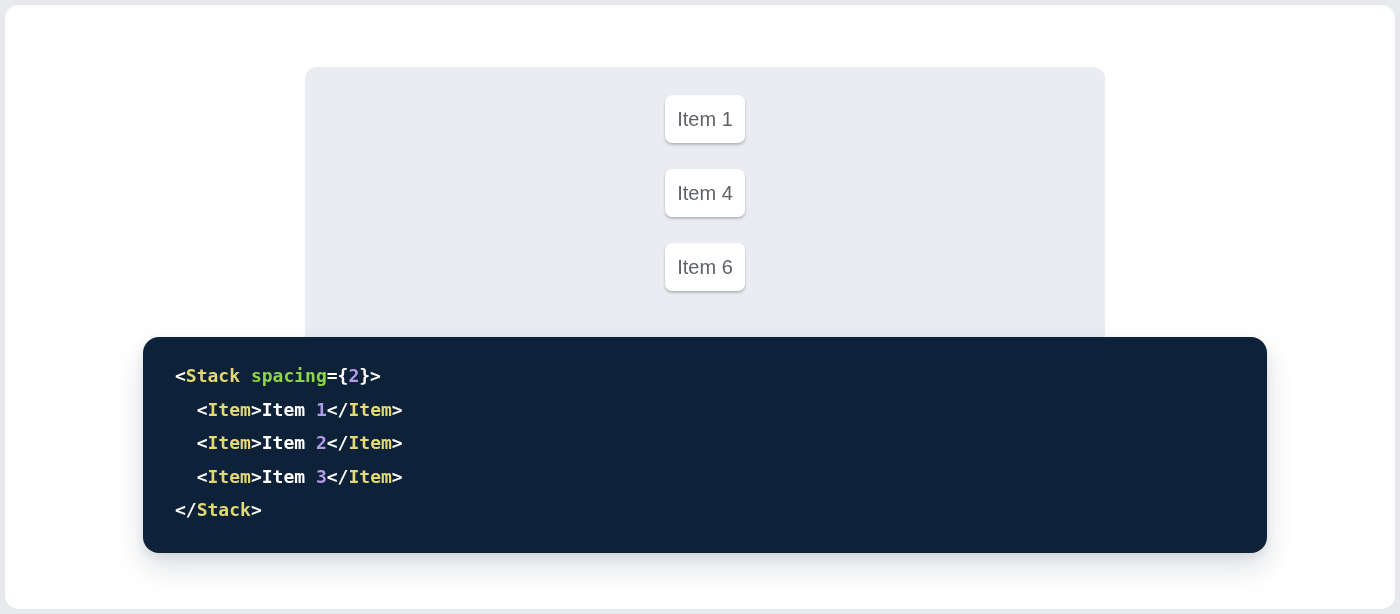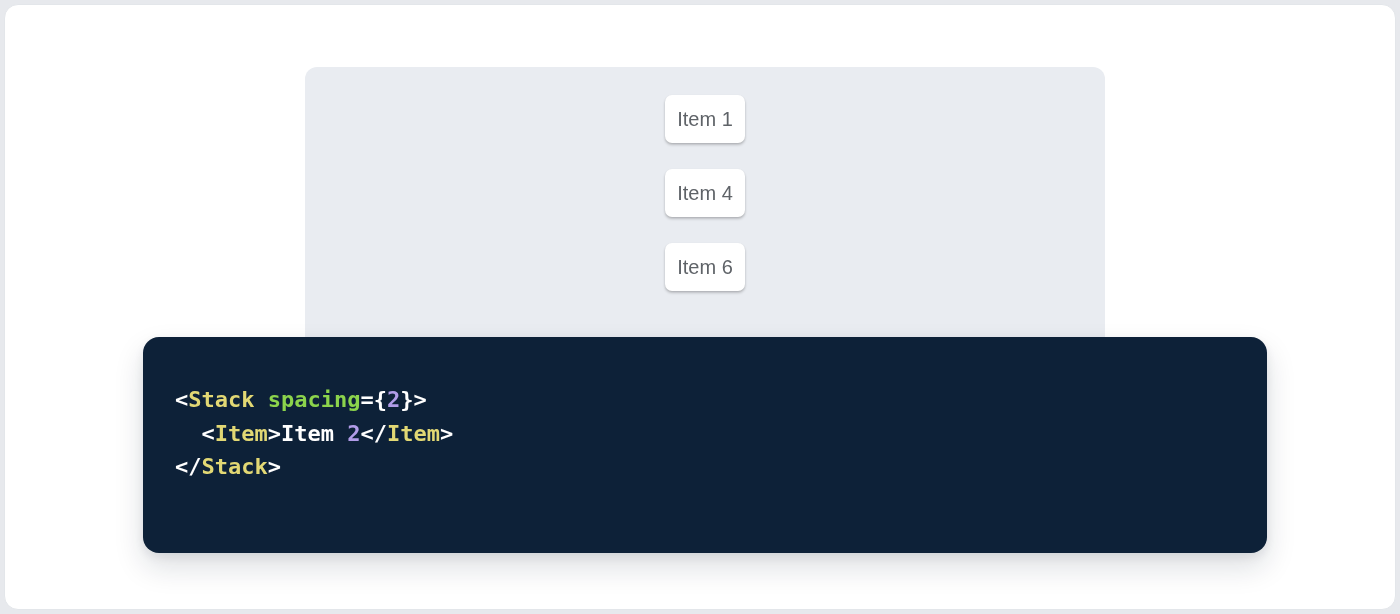--- a/index.html
+++ b/index.html
@@ -71,25 +71,24 @@
     left: 138px; top: 332px;
     width: 1124px; height: 216px;
     background: var(--code-background);
     border-radius: 16px;
     box-shadow: 0 14px 30px rgba(15,30,50,0.14), 0 4px 10px rgba(15,30,50,0.08);
     padding: 22px 32px 24px 32px;
     overflow: hidden;
   }
   .code-content {
     font-family: "DejaVu Sans Mono", monospace;
-    font-size: 22px;
+    font-size: 18px;
     line-height: 33.6px;
     color: var(--code-plain-color);
     font-weight: bold;
-    margin-top: 24px;
   }
   .code-line { white-space: pre; }
   .tok-tag   { color: var(--code-tag-color); }
   .tok-attr  { color: var(--code-attr-color); }
   .tok-num   { color: var(--code-number-color); }
   .tok-punc  { color: var(--code-plain-color); }
   .tok-plain { color: var(--code-plain-color); }
 </style>
 </head>
 <body>
@@ -107,19 +106,21 @@
         </div>
         <div class="stack-item">
           <span class="stack-item-label">Item 6</span>
         </div>
       </div>
     </div>
 
     <div class="code-block">
       <div class="code-content">
           <div class="code-line"><span class="tok-punc">&lt;</span><span class="tok-tag">Stack</span><span class="tok-plain"> </span><span class="tok-attr">spacing</span><span class="tok-punc">=</span><span class="tok-punc">{</span><span class="tok-num">2</span><span class="tok-punc">}</span><span class="tok-punc">&gt;</span></div>
+          <div class="code-line"><span class="tok-plain">  </span><span class="tok-punc">&lt;</span><span class="tok-tag">Item</span><span class="tok-punc">&gt;</span><span class="tok-plain">Item </span><span class="tok-num">1</span><span class="tok-punc">&lt;/</span><span class="tok-tag">Item</span><span class="tok-punc">&gt;</span></div>
           <div class="code-line"><span class="tok-plain">  </span><span class="tok-punc">&lt;</span><span class="tok-tag">Item</span><span class="tok-punc">&gt;</span><span class="tok-plain">Item </span><span class="tok-num">2</span><span class="tok-punc">&lt;/</span><span class="tok-tag">Item</span><span class="tok-punc">&gt;</span></div>
+          <div class="code-line"><span class="tok-plain">  </span><span class="tok-punc">&lt;</span><span class="tok-tag">Item</span><span class="tok-punc">&gt;</span><span class="tok-plain">Item </span><span class="tok-num">3</span><span class="tok-punc">&lt;/</span><span class="tok-tag">Item</span><span class="tok-punc">&gt;</span></div>
           <div class="code-line"><span class="tok-punc">&lt;/</span><span class="tok-tag">Stack</span><span class="tok-punc">&gt;</span></div>
         </div>
     </div>
 
   </div>
 </div>
 
 </body></html>

